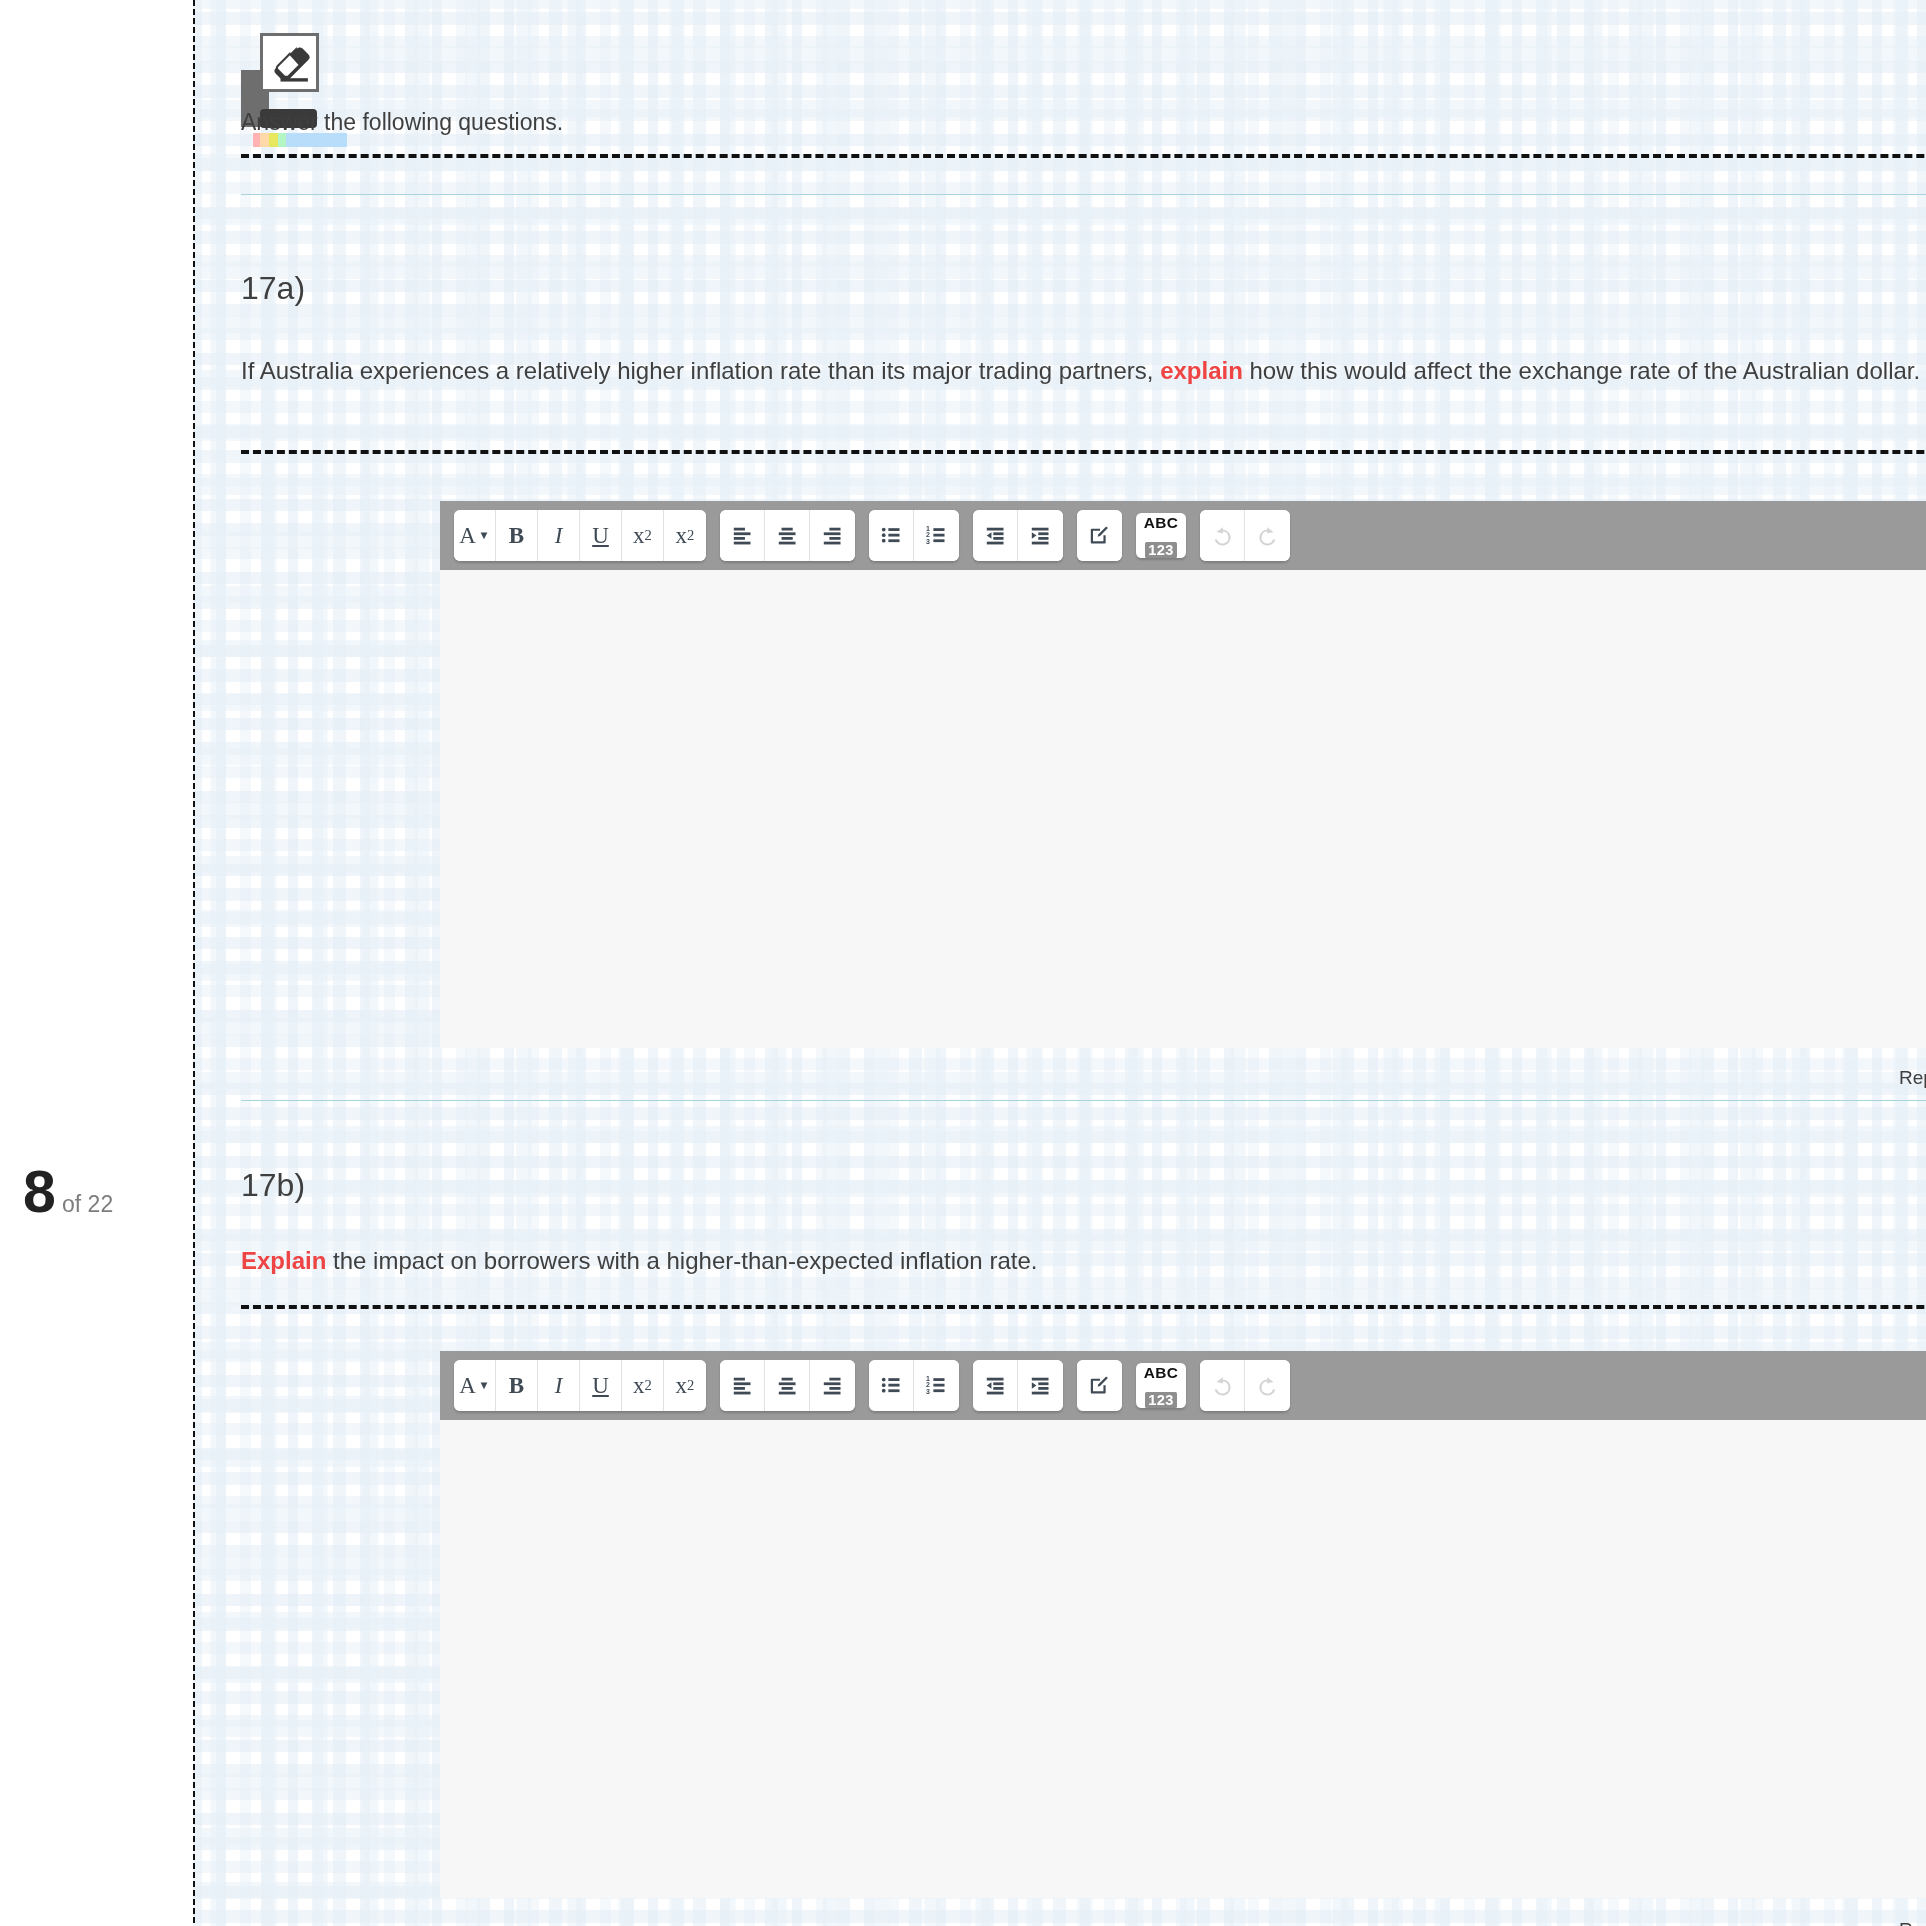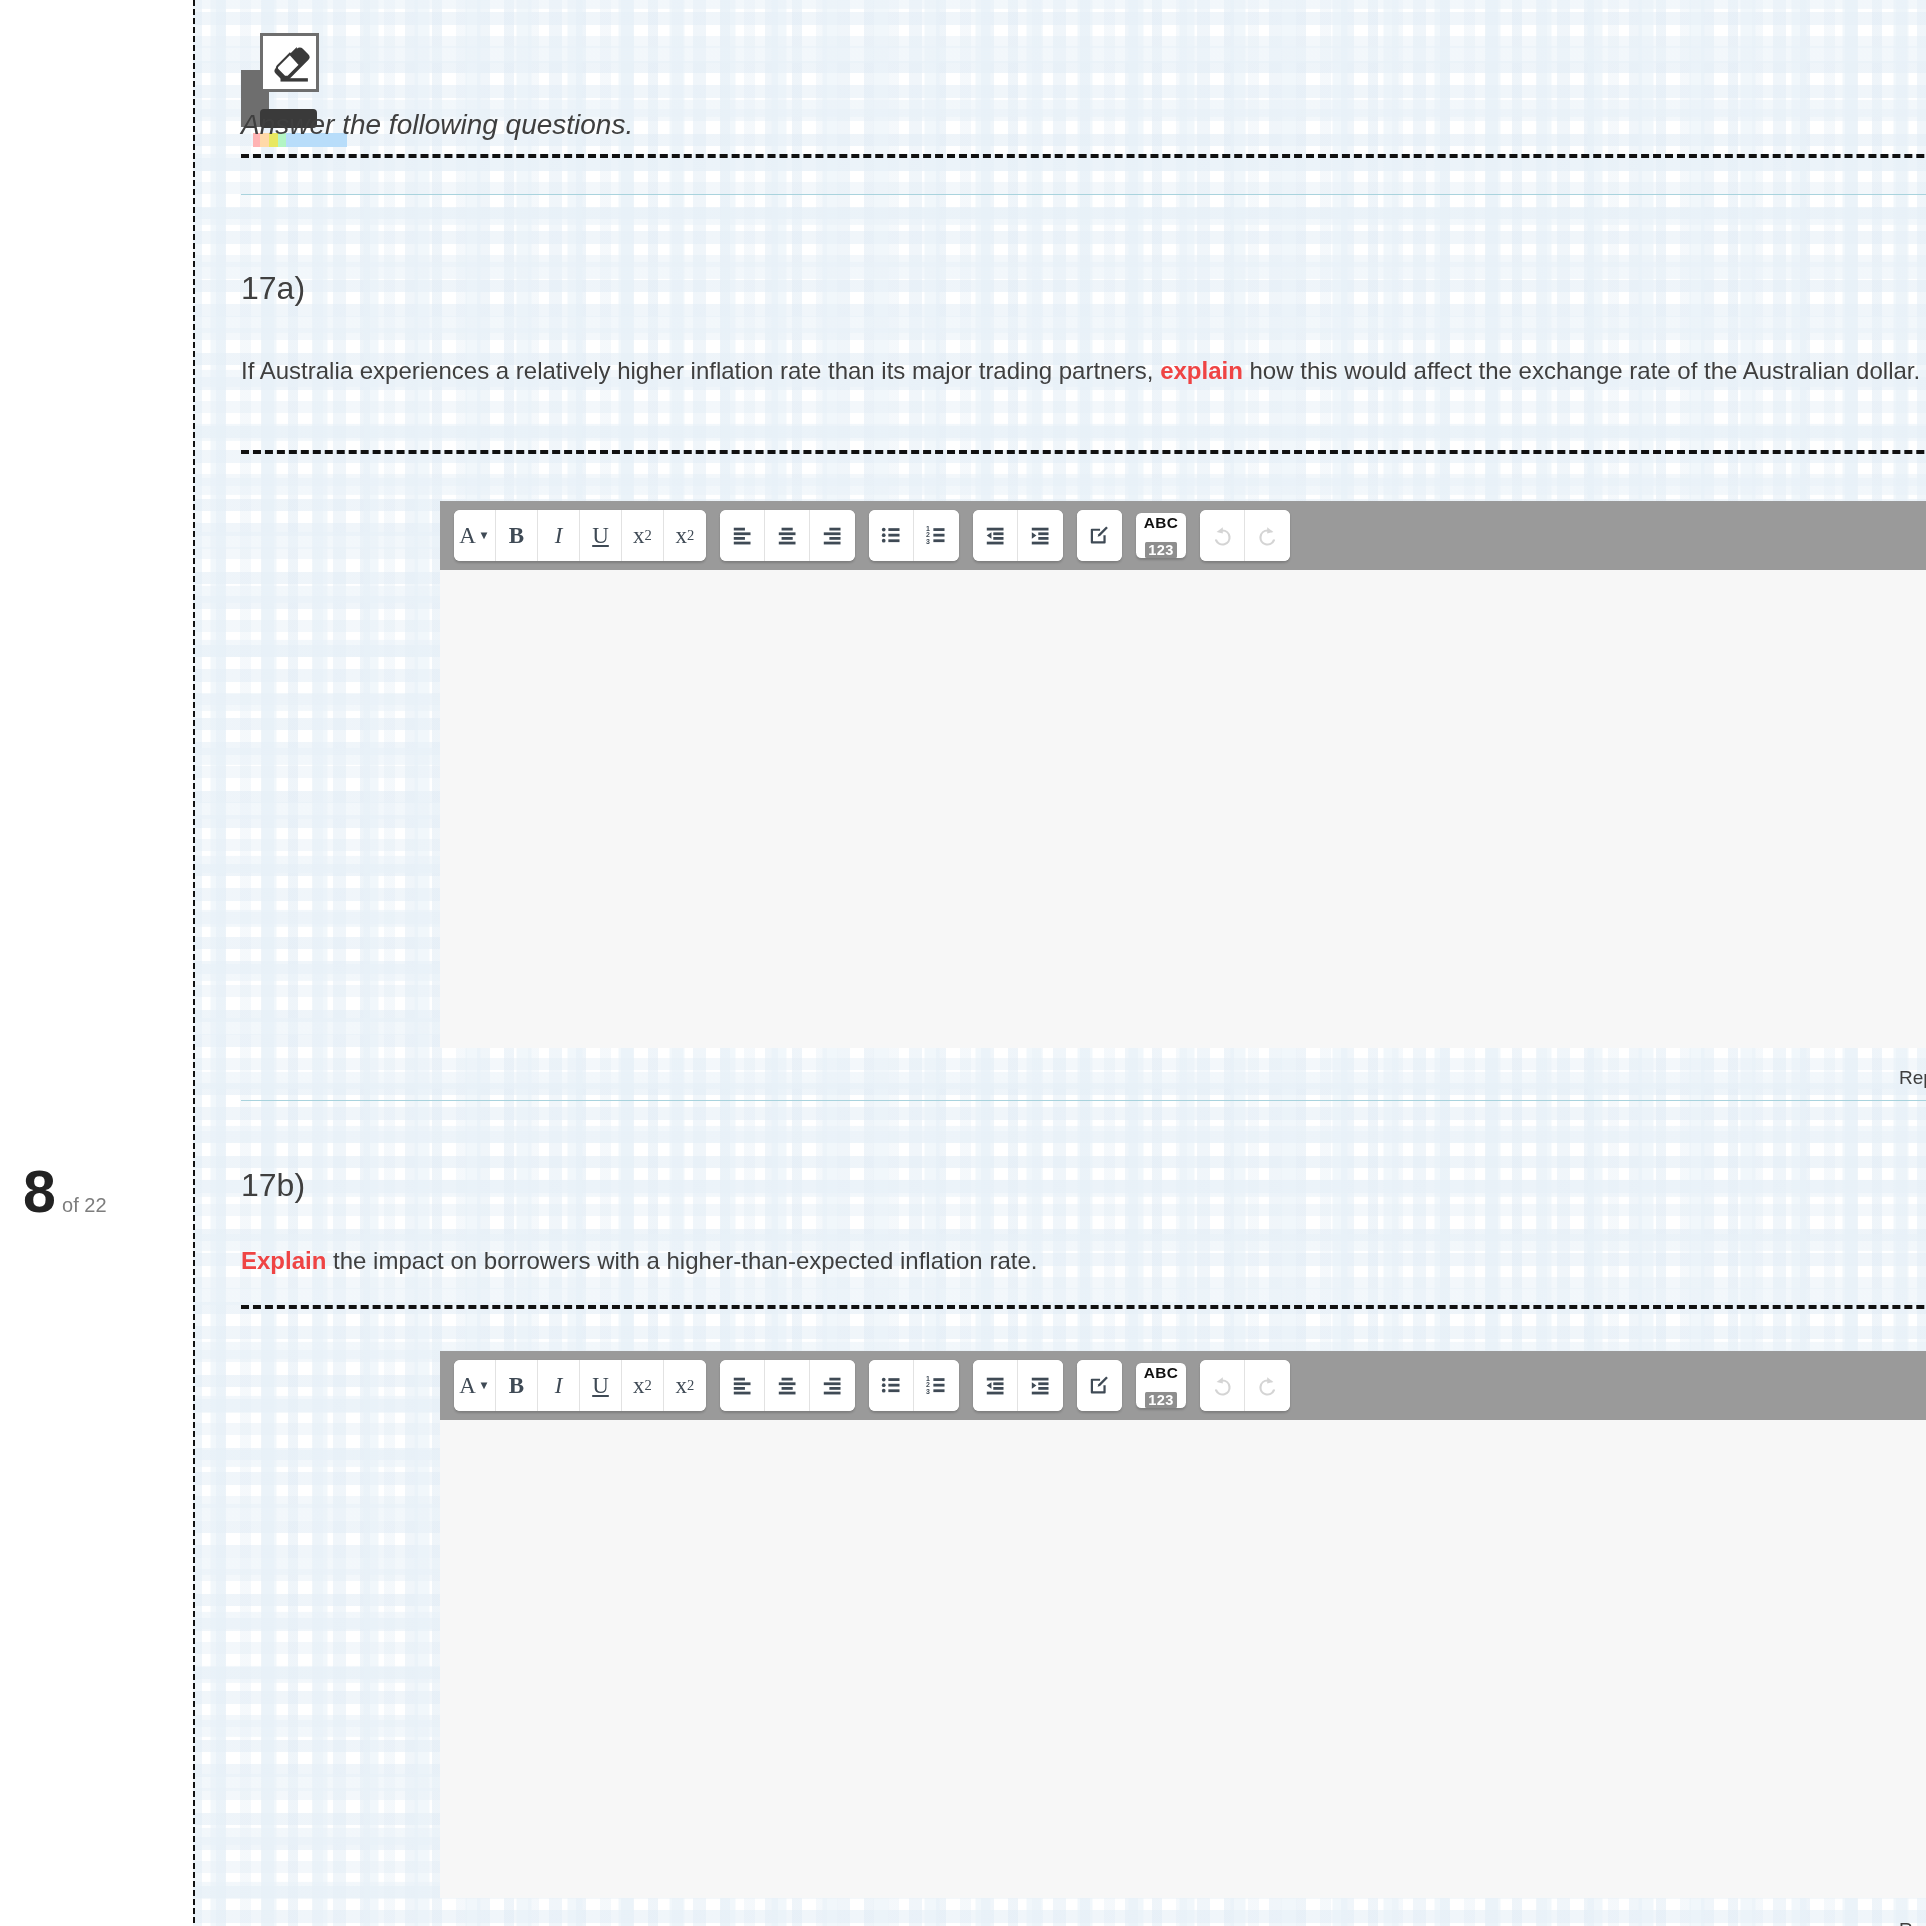--- a/index.html
+++ b/index.html
@@ -75,21 +75,21 @@
     gap: 7px;
   }
   .qnum-big {
     font-size: 59px;
     font-weight: 700;
     color: #222222;
     letter-spacing: -0.8px;
     line-height: 1;
   }
   .qnum-of {
-    font-size: 20px;
+    font-size: 23px;
     color: #7d7d7d;
     line-height: 1;
   }
 
   
   .dash-rule {
     position: absolute;
     top: 0;
     width: 0;
     height: 2418px;
@@ -135,23 +135,22 @@
   .sw.s0 { width: 7.7px; background: #ffb3b3; }
   .sw.s1 { width: 8.5px; background: #ffd9a8; }
   .sw.s2 { width: 9.2px; background: #e8e860; }
   .sw.s3 { width: 8.5px; background: #b3f5c4; }
   .sw.s4 { width: 61px; background: #b8ddfa; }
 
   
   .instruction {
     position: absolute;
     left: 45px; top: 109px;
-    font-size: 28px;
+    font-size: 23px;
     color: #3f3f3f;
-    font-style: italic;
   }
 
   .dash-h {
     position: absolute;
     left: 45px;
     width: 1791px;
     height: 0;
     border-top: 4.2px dashed #111111;
   }
 

